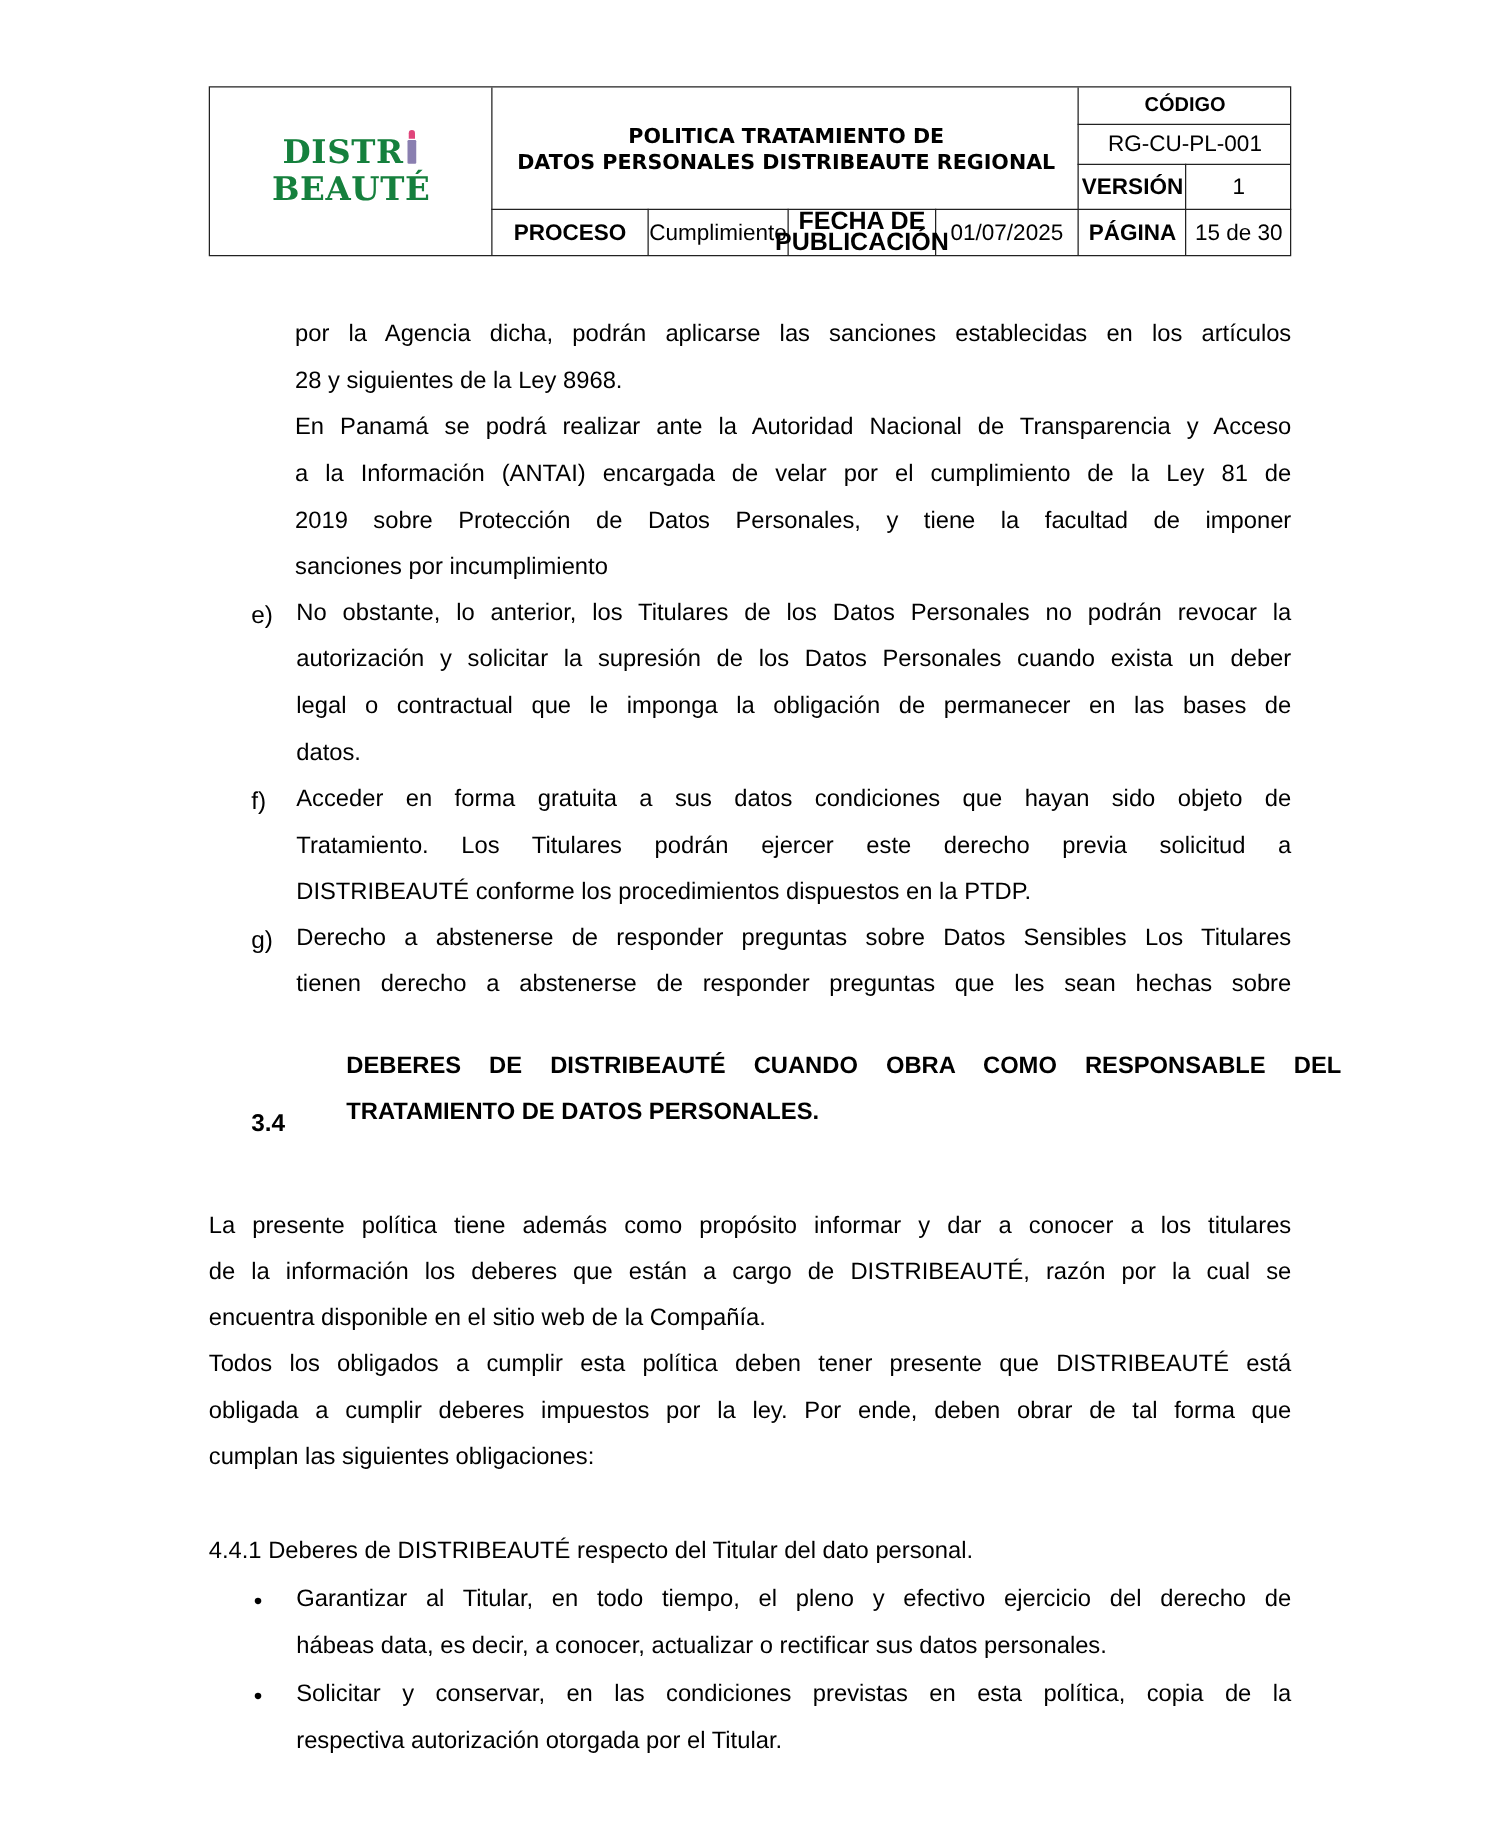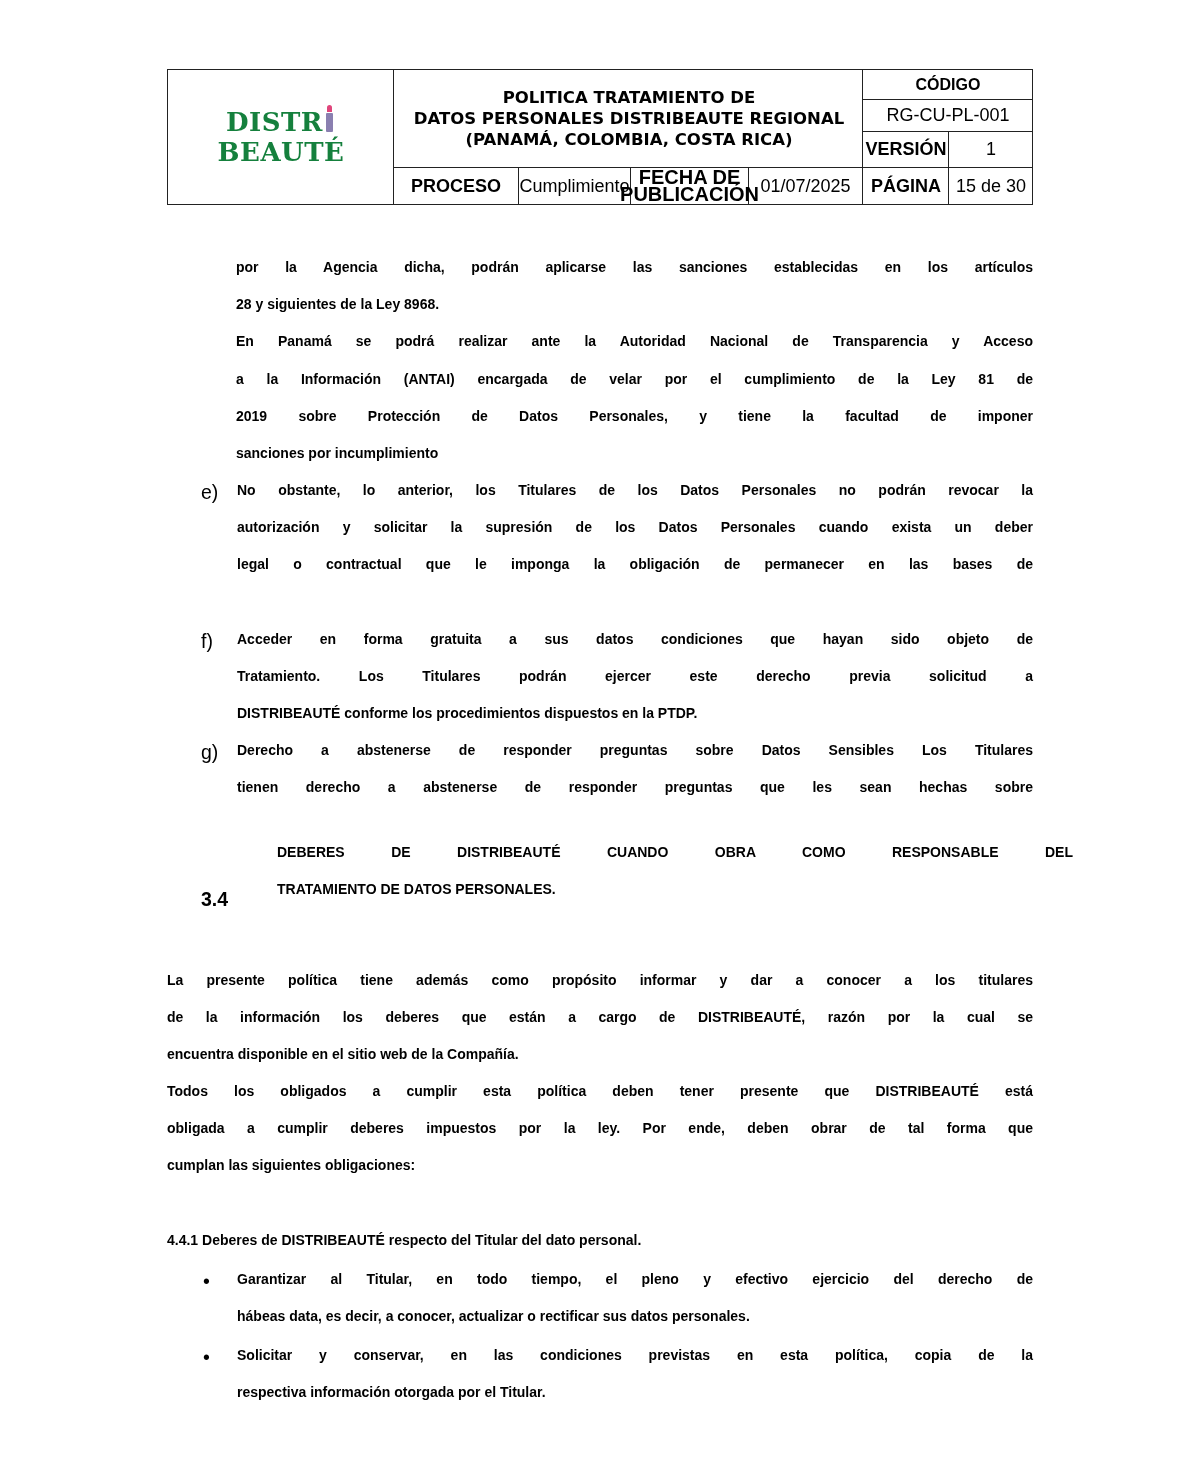--- a/index.html
+++ b/index.html
@@ -23,21 +23,21 @@
                      background: #e0457b; border-radius: 3px 3px 0 0; }
 
   .title { left: 227px; top: 0; width: 468px; height: 97px; font-weight: bold;
            font-family: "DejaVu Sans", sans-serif; font-size: 16.5px; line-height: 21px; }
 
   .b { font-weight: bold; }
   .sm { font-size: 18px; }
   .tiny { font-size: 20px; line-height: 17px; }
 
   
-  .txt { position: absolute; font-size: 14px; line-height: 37.2px; text-align: justify; font-weight: bold; }
+  .txt { position: absolute; font-size: 19px; line-height: 37.2px; text-align: justify; }
   .line { display: block; white-space: nowrap; }
   .j { text-align: justify; text-align-last: justify; }
   .marker { position: absolute; font-size: 19.5px; }
 </style>
 </head>
 <body>
 
 <div class="hdr">
 
   <div class="vl" style="left:225px;top:0;height:134px;"></div>
@@ -53,21 +53,20 @@
   <div class="cell logo">
     <span class="logo-text">
       <span>DISTR</span><span class="ibar"></span><span>BEAUTÉ</span>
     </span>
   </div>
 
   <div class="cell title">
     <div>
       <div>POLITICA TRATAMIENTO DE</div>
       <div>DATOS PERSONALES DISTRIBEAUTE REGIONAL</div>
-      <div>(PANAMÁ, COLOMBIA, COSTA RICA)</div>
     </div>
   </div>
 
   <div class="cell b" style="left:695px;top:0;width:170px;height:30px;font-size:16px;">CÓDIGO</div>
   <div class="cell sm" style="left:695px;top:30px;width:170px;height:31px;">RG-CU-PL-001</div>
   <div class="cell b sm" style="left:695px;top:62px;width:86px;height:35px;">VERSIÓN</div>
   <div class="cell sm" style="left:781px;top:62px;width:84px;height:35px;">1</div>
 
   <div class="cell b sm" style="left:226px;top:98px;width:124px;height:36px;">PROCESO</div>
   <div class="cell sm" style="left:351px;top:98px;width:111px;height:36px;">Cumplimiento</div>
@@ -89,20 +88,21 @@
   <span class="line j">a la Información (ANTAI) encargada de velar por el cumplimiento de la Ley 81 de</span>
   <span class="line j">2019 sobre Protección de Datos Personales, y tiene la facultad de imponer</span>
   <span class="line">sanciones por incumplimiento</span>
 </div>
 
 <span class="marker" style="left:201px;top:481px;">e)</span>
 <div class="txt" style="left:237px;top:472px;width:796px;">
   <span class="line j">No obstante, lo anterior, los Titulares de los Datos Personales no podrán revocar la</span>
   <span class="line j">autorización y solicitar la supresión de los Datos Personales cuando exista un deber</span>
   <span class="line j">legal o contractual que le imponga la obligación de permanecer en las bases de</span>
+  <span class="line">datos.</span>
 </div>
 
 <span class="marker" style="left:201px;top:630px;">f)</span>
 <div class="txt" style="left:237px;top:621px;width:796px;">
   <span class="line j">Acceder en forma gratuita a sus datos condiciones que hayan sido objeto de</span>
   <span class="line j">Tratamiento. Los Titulares podrán ejercer este derecho previa solicitud a</span>
   <span class="line">DISTRIBEAUTÉ conforme los procedimientos dispuestos en la PTDP.</span>
 </div>
 
 <span class="marker" style="left:201px;top:741px;">g)</span>
@@ -135,14 +135,14 @@
 
 <span class="marker" style="left:203px;top:1270px;">•</span>
 <div class="txt" style="left:237px;top:1261px;width:796px;">
   <span class="line j">Garantizar al Titular, en todo tiempo, el pleno y efectivo ejercicio del derecho de</span>
   <span class="line">hábeas data, es decir, a conocer, actualizar o rectificar sus datos personales.</span>
 </div>
 
 <span class="marker" style="left:203px;top:1346px;">•</span>
 <div class="txt" style="left:237px;top:1337px;width:796px;">
   <span class="line j">Solicitar y conservar, en las condiciones previstas en esta política, copia de la</span>
-  <span class="line">respectiva información otorgada por el Titular.</span>
+  <span class="line">respectiva autorización otorgada por el Titular.</span>
 </div>
 
 </body></html>

